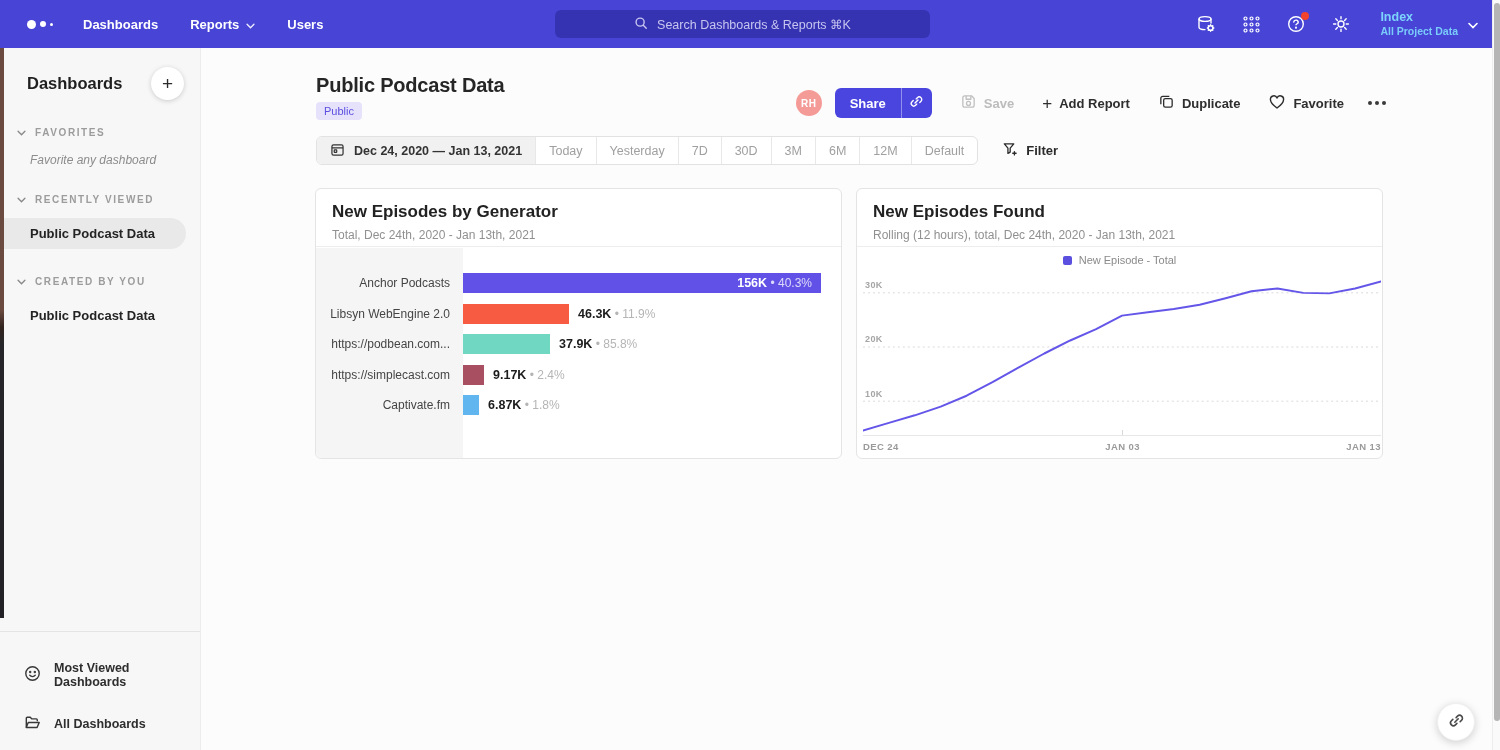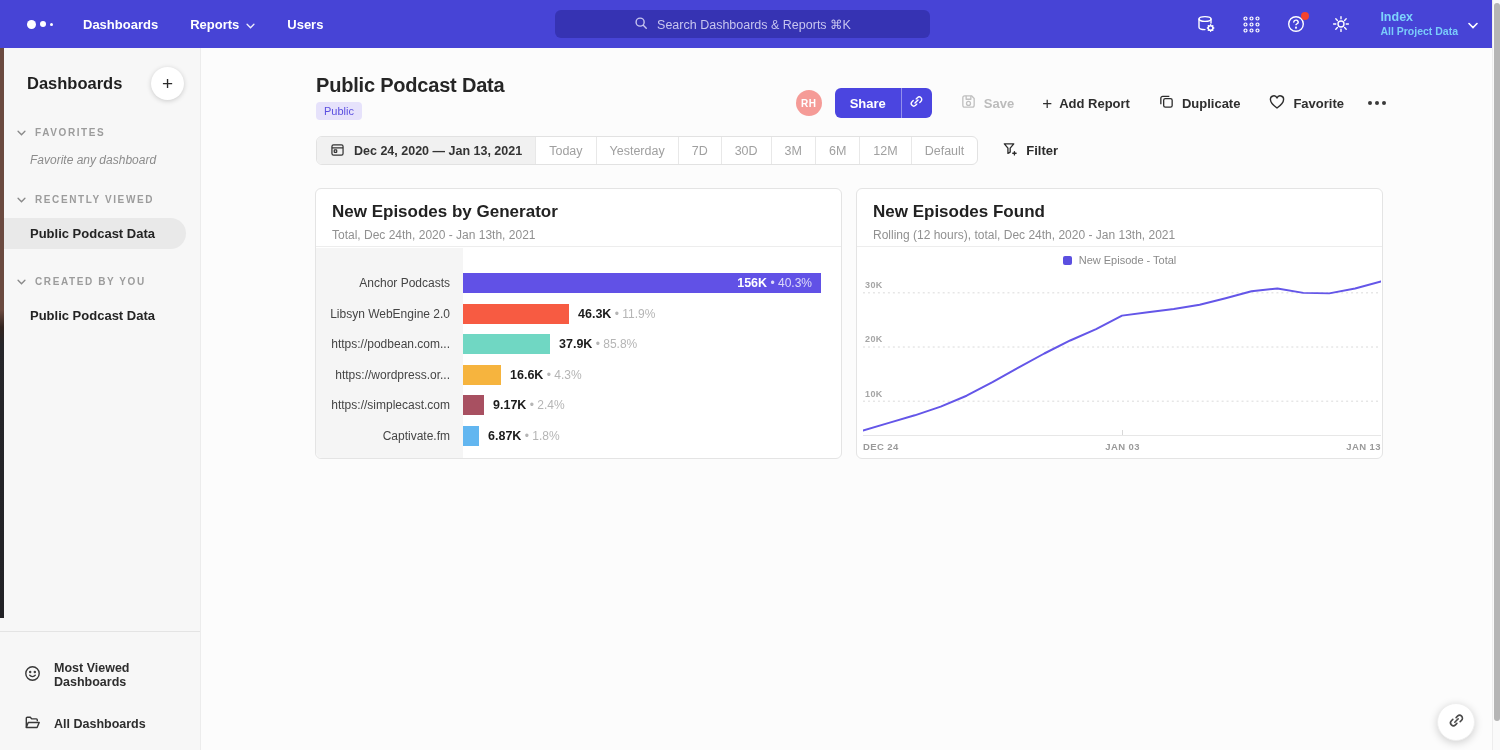--- a/index.html
+++ b/index.html
@@ -337,25 +337,20 @@
             <div class="lbl">Libsyn WebEngine 2.0</div>
             <div class="bar" style="width:106px;background:#f75b42"></div>
             <span class="outbar"><span>46.3K</span><span class="sep"> • </span><span class="pct">11.9%</span></span>
           </div>
           <div class="bar-row">
             <div class="lbl">https://podbean.com...</div>
             <div class="bar" style="width:87px;background:#70d7c3"></div>
             <span class="outbar"><span>37.9K</span><span class="sep"> • </span><span class="pct">85.8%</span></span>
           </div>
           <div class="bar-row">
-            <div class="lbl">https://wordpress.or...</div>
-            <div class="bar" style="width:38px;background:#f6b43e"></div>
-            <span class="outbar"><span>16.6K</span><span class="sep"> • </span><span class="pct">4.3%</span></span>
-          </div>
-          <div class="bar-row">
             <div class="lbl">https://simplecast.com</div>
             <div class="bar" style="width:21px;background:#a85061"></div>
             <span class="outbar"><span>9.17K</span><span class="sep"> • </span><span class="pct">2.4%</span></span>
           </div>
           <div class="bar-row">
             <div class="lbl">Captivate.fm</div>
             <div class="bar" style="width:16px;background:#62b6f0"></div>
             <span class="outbar"><span>6.87K</span><span class="sep"> • </span><span class="pct">1.8%</span></span>
           </div>
         </div>

